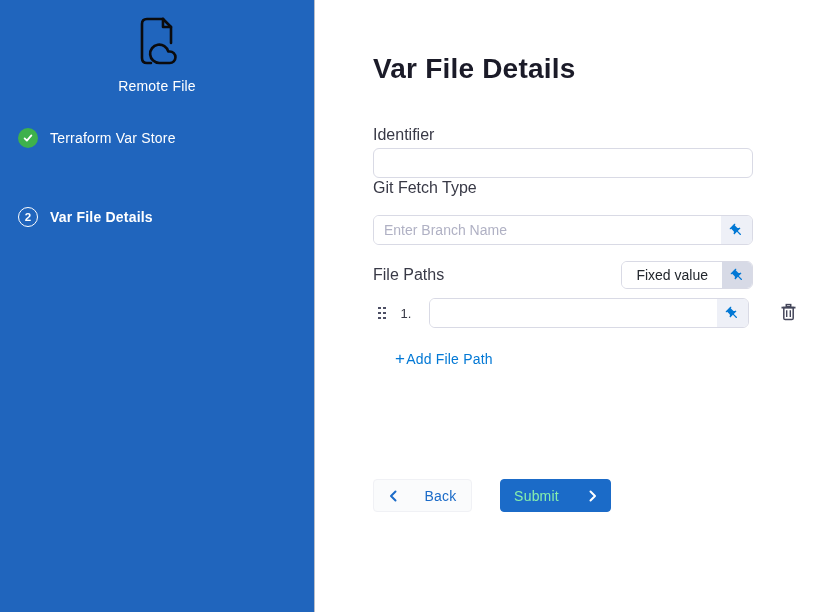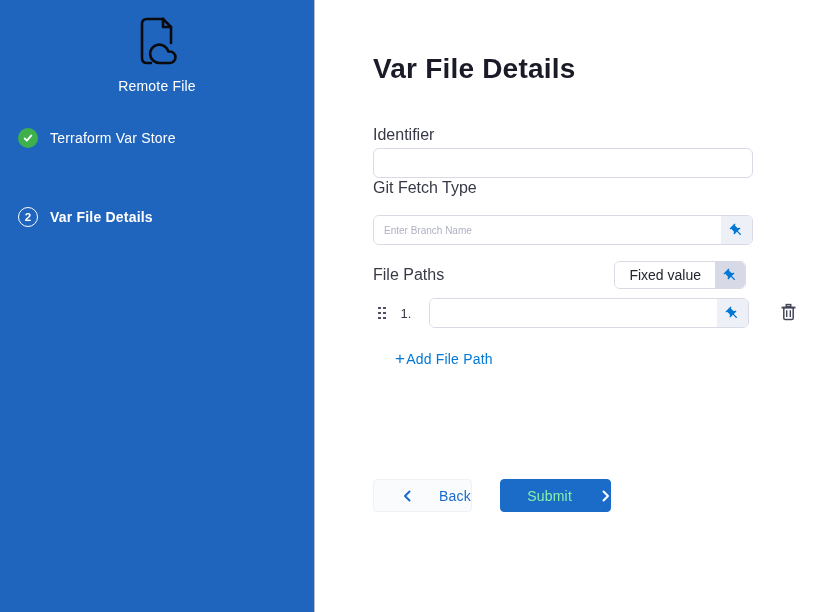--- a/index.html
+++ b/index.html
@@ -37,51 +37,51 @@
     border-radius:6px; background:#fff; font-size:14px; color:#22272d; padding:0 10px;
     outline:none; display:block; font-family:"Liberation Sans", sans-serif; }
 
   .select-box { margin-top:5px; width:380px; height:31px; border:1px solid #d9dae5;
     border-radius:6px; background:#fff; display:flex; align-items:center;
     padding:0 10px; cursor:pointer; }
   .select-value { flex:1; font-size:14px; font-weight:600; color:#22272d; }
 
   .pin-input { margin-top:6px; width:380px; height:30px; border:1px solid #d9dae5;
     border-radius:6px; background:#fff; display:flex; overflow:hidden; align-items:stretch; }
-  .pin-input input { flex:1; border:none; outline:none; font-size:10px; color:#22272d;
+  .pin-input input { flex:1; border:none; outline:none; font-size:14px; color:#22272d;
     padding:0 10px; min-width:0; font-family:"Liberation Sans", sans-serif; }
   .pin-input input::placeholder { color:#b0b1c4; }
   .pin-cell { width:31px; background:#eef0f7; display:flex; align-items:center;
     justify-content:center; cursor:pointer; flex:0 0 31px; }
 
   .fp-header { margin-top:16px; width:380px; display:flex; align-items:center;
     justify-content:space-between; }
   .fv-control { display:flex; height:28px; border:1px solid #d9dae5; border-radius:6px;
-    overflow:hidden; margin-right:7px; cursor:pointer; background:#fff; }
+    overflow:hidden; cursor:pointer; background:#fff; }
   .fv-text { display:flex; align-items:center; padding:0 14px; font-size:14px; color:#22272d;
     background:#fff; }
   .fv-pin { width:30px; background:#d7dae6; display:flex; align-items:center; justify-content:center; }
 
   .fp-row { margin-top:9px; display:flex; align-items:center; }
   .drag-handle { display:grid; grid-template-columns:repeat(2, 2.5px); grid-auto-rows:2.5px;
     gap:2.5px; margin-left:5px; cursor:grab; }
   .drag-handle span { width:2.5px; height:2.5px; background:#4c4e64; display:block; }
   .row-index { font-size:13px; color:#383946; margin-left:15px; width:16px; }
   .fp-row .pin-input { margin-top:0; width:320px; margin-left:12px; }
   .trash-btn { margin-left:31px; background:none; border:none; cursor:pointer; height:20px;
     display:flex; align-items:center; }
 
   .add-link { margin-top:23px; margin-left:22px; display:inline-flex; align-items:center;
     background:none; border:none; cursor:pointer; color:#0278d5; font-size:14px;
     font-weight:500; font-family:"Liberation Sans", sans-serif; letter-spacing:.2px; }
   .add-plus { font-size:17px; font-weight:400; margin-right:1px; line-height:14px; }
 
   .footer-row { margin-top:111px; display:flex; align-items:center; }
   .btn { height:33px; border-radius:4px; font-size:14px; font-weight:500; cursor:pointer;
-    display:inline-flex; align-items:center; justify-content:flex-end;
+    display:inline-flex; align-items:center; justify-content:center;
     font-family:"Liberation Sans", sans-serif; letter-spacing:.2px;gap:20px; }
   .btn-back { width:99px; background:#fafbfc; border:1px solid #f0f1f5; color:#1b6bc8; }
   .btn-back .chev { margin-right:8px; display:flex; }
   .btn-submit { width:111px; background:#1b6bc8; border:1px solid #1b6bc8; color:#86efac; margin-left:28px; }
   .btn-submit .chev { margin-left:10px; display:flex; }
 </style>
 </head>
 <body>
 
 <div class="app">

